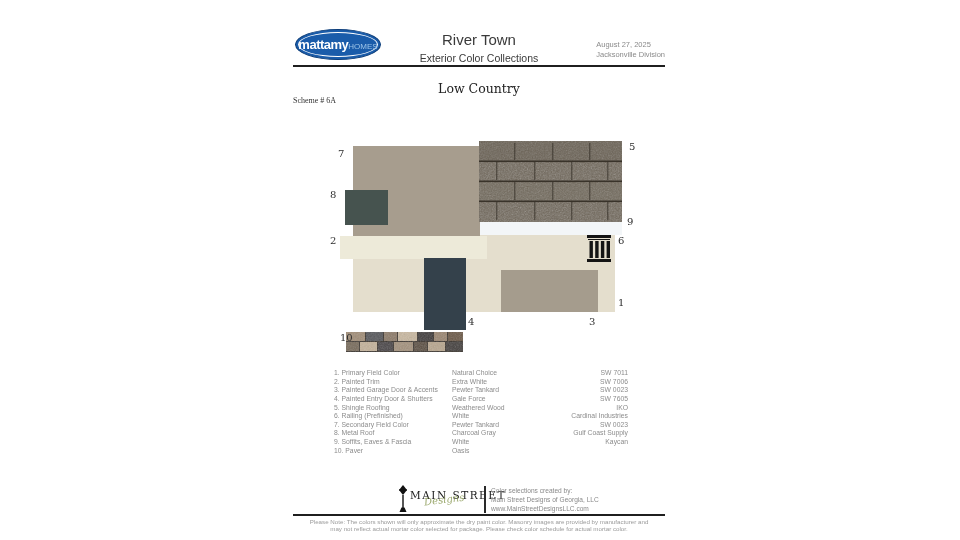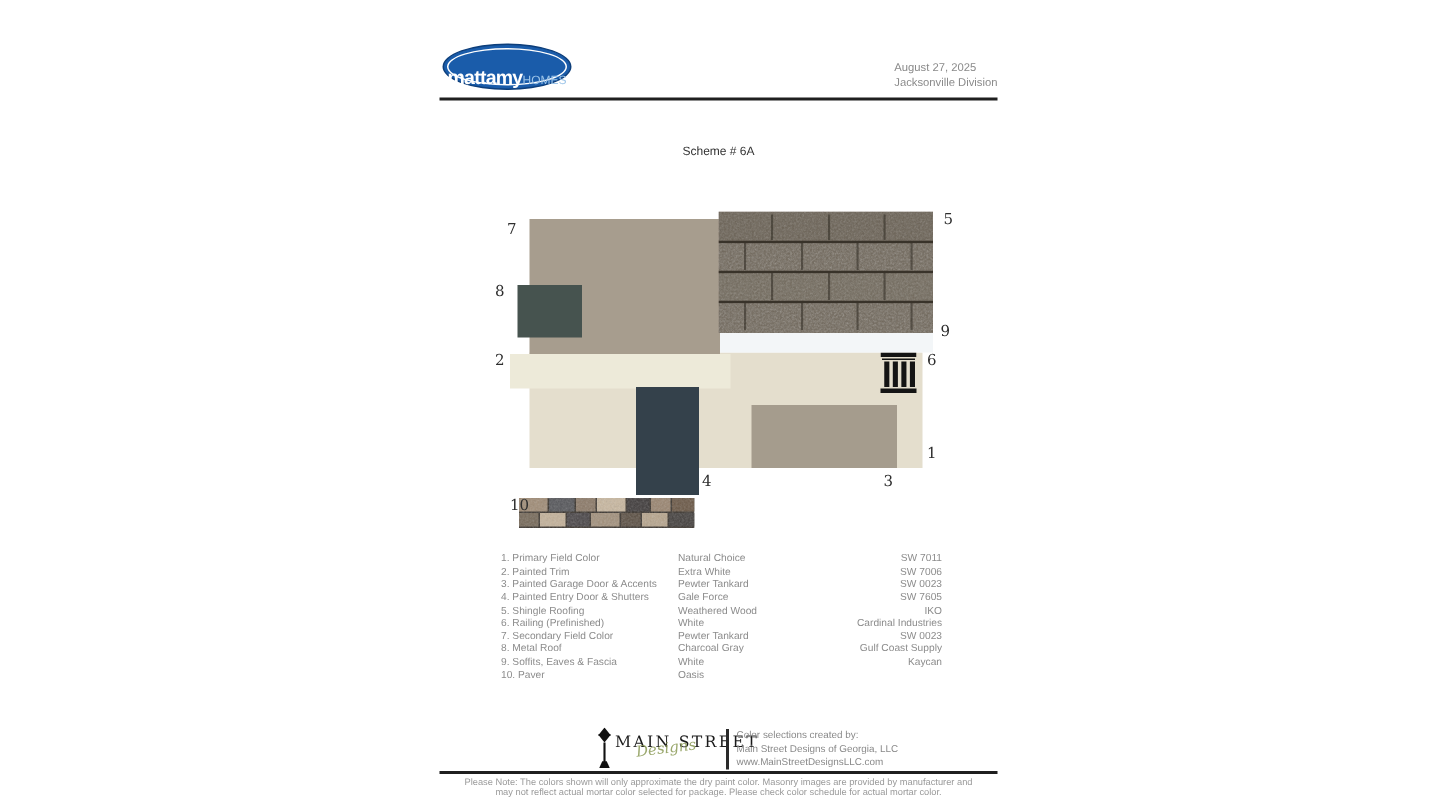--- a/index.html
+++ b/index.html
@@ -2,36 +2,36 @@
 <html><head>
 <meta charset="utf-8">
 <style>
   html,body{margin:0;padding:0;background:#fff;}
   .page{position:relative;width:960px;height:540px;background:#ffffff;overflow:hidden;
         font-family:"Liberation Sans",sans-serif;}
   .abs{position:absolute;}
 
   
   .brand-logo{left:295px;top:29px;width:86px;height:31px;background:#1a5caa;border-radius:50%;
-              border:1px solid #0d3e7a;box-sizing:border-box;display:flex;align-items:flex-end;justify-content:center;}
+              border:1px solid #0d3e7a;box-sizing:border-box;display:flex;align-items:center;justify-content:center;}
   .brand-logo-inner{position:absolute;inset:2px;border:1px solid #ffffff;border-radius:50%;}
   .brand-word{position:relative;color:#ffffff;font-weight:bold;font-size:13px;letter-spacing:-0.5px;}
   .brand-suffix{color:#9cc4e8;font-weight:normal;font-size:8px;letter-spacing:0;}
   .title-block{left:293px;top:31px;width:372px;text-align:center;color:#3a3a3a;}
   .doc-title{font-size:15px;line-height:18px;}
   .doc-subtitle{font-size:10.5px;line-height:14px;margin-top:2px;}
   .date-block{right:295px;top:40px;text-align:left;color:#8a8a8a;font-size:7.5px;line-height:10px;}
   .rule{left:293px;width:372px;height:2px;background:#1f1f1f;}
   .rule-top{top:65px;}
   .rule-bottom{top:514px;}
 
   
   .scheme-name{left:293px;top:81px;width:372px;text-align:center;font-family:"DejaVu Serif",serif;
                font-size:12.5px;color:#222;}
-  .scheme-num{left:293px;top:96px;width:372px;text-align:center;font-family:Liberation Sans, sans-serif;
+  .scheme-num{left:293px;top:96px;width:372px;font-family:Liberation Serif, serif;
               font-size:8px;color:#333;}
 
   
   .swatch{position:absolute;}
   .sw-field1{left:353px;top:235px;width:262px;height:77px;}
   .sw-7{left:353px;top:146px;width:127px;height:94px;}
   .sw-shingle{left:479px;top:141px;width:143px;height:81px;}
   .sw-8{left:345px;top:190px;width:43px;height:35px;}
   .sw-9{left:479px;top:221px;width:143px;height:14px;}
   .sw-2{left:340px;top:236px;width:147px;height:23px;}
@@ -67,28 +67,33 @@
 </head>
 <body>
 
 <div class="page">
 
   <div class="abs brand-logo">
     <div class="brand-logo-inner"></div>
     <div class="brand-word"><span>mattamy</span><span class="brand-suffix">HOMES</span></div>
   </div>
 
+  <div class="abs title-block">
+    <div class="doc-title">River Town</div>
+    <div class="doc-subtitle">Exterior Color Collections</div>
+  </div>
 
   <div class="abs date-block">
     <div>August 27, 2025</div>
     <div>Jacksonville Division</div>
   </div>
 
   <div class="abs rule rule-top"></div>
 
+  <div class="abs scheme-name">Low Country</div>
   <div class="abs scheme-num">Scheme # 6A</div>
 
   <div class="swatch sw-field1" style="background: rgb(228, 222, 205);"></div>
   <div class="swatch sw-9" style="background: rgb(243, 246, 248);"></div>
   <div class="swatch sw-7" style="background: rgb(167, 157, 142);"></div>
 
   <div class="swatch sw-shingle">
     <svg width="143" height="81" xmlns="http://www.w3.org/2000/svg">
       <defs>
         <filter id="grain" x="0" y="0" width="100%" height="100%">

